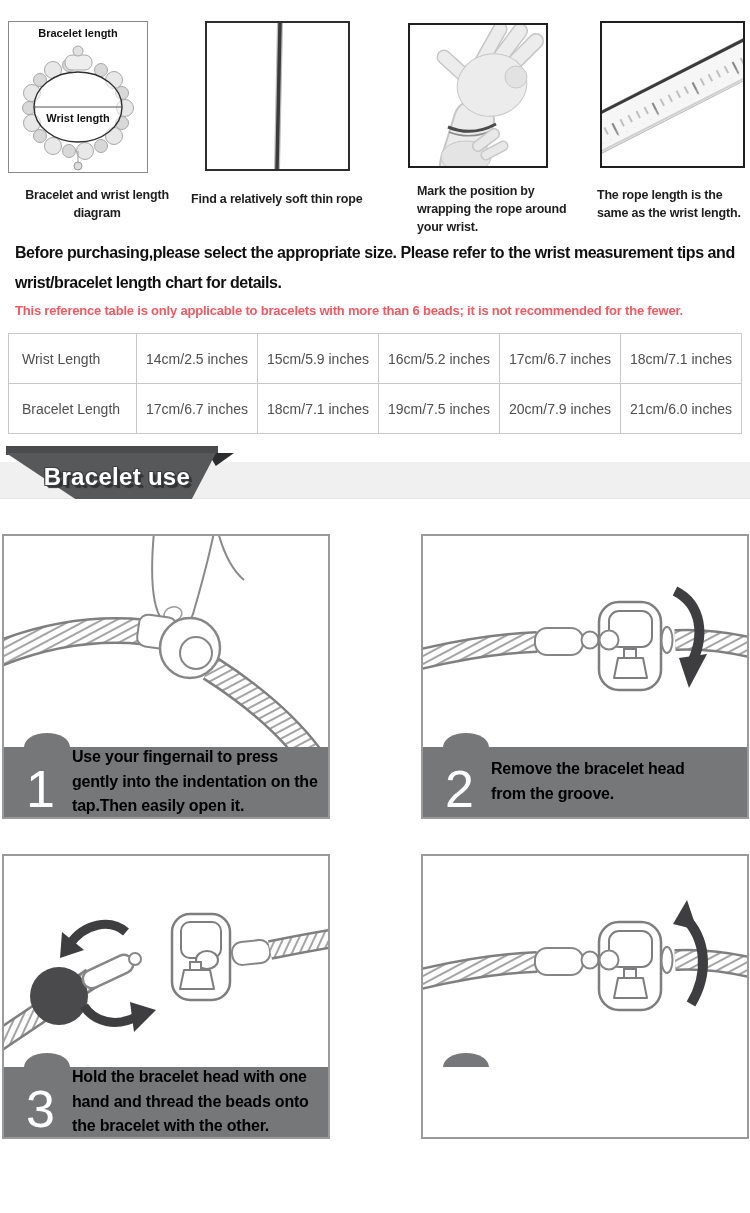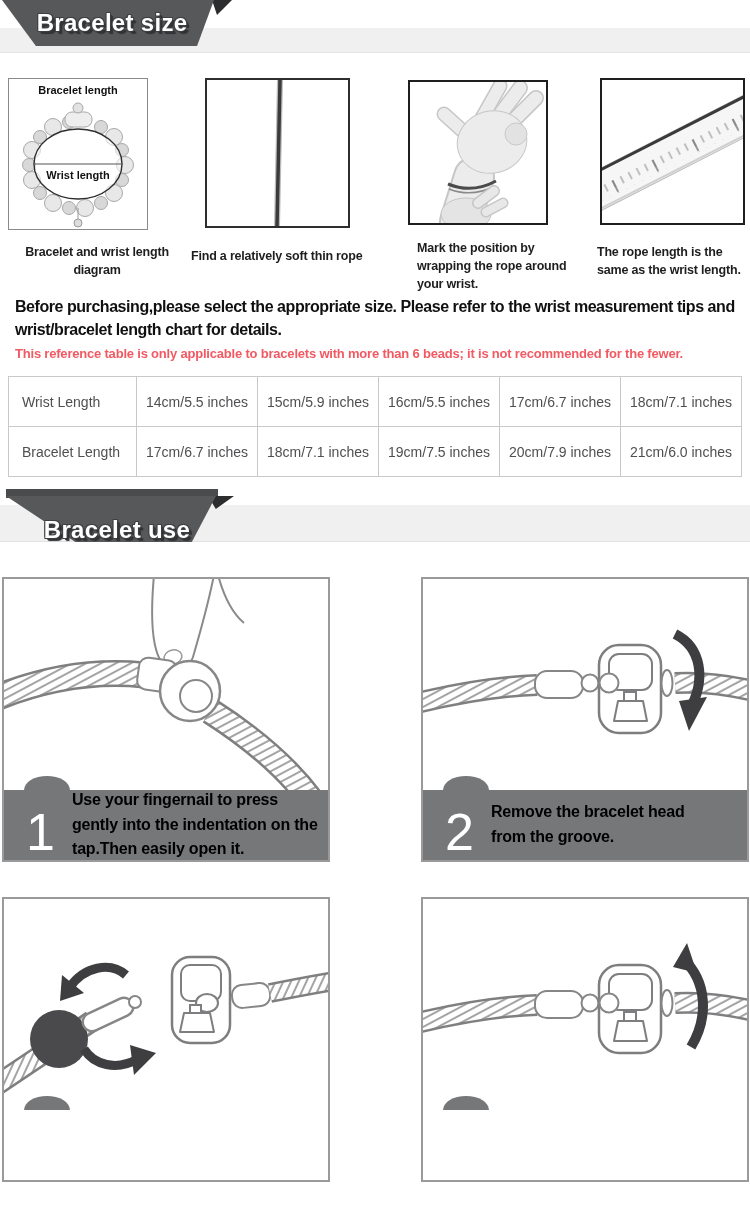--- a/index.html
+++ b/index.html
@@ -16,41 +16,41 @@
   .ribbon-fold{position:absolute;background:#2c2d2f;}
   .banner.size .ribbon-fold{left:212px;top:0;width:20px;height:15px;clip-path:polygon(0 0,100% 0,25% 100%);}
   .banner.use  .ribbon-fold{left:208px;top:7px;width:26px;height:13px;clip-path:polygon(0 0,100% 0,30% 100%);}
   .ribbon-bar{position:absolute;left:6px;top:0;width:212px;height:9px;background:#4a4b4d;}
   .ribbon-trap{position:absolute;background:#57585a;}
   .banner.size .ribbon-trap{left:2px;top:0;width:212px;height:46px;clip-path:polygon(0 0,100% 0,92% 100%,16% 100%);}
   .banner.use  .ribbon-trap{left:6px;top:7px;width:210px;height:46px;clip-path:polygon(0 0,100% 0,88.5% 100%,33% 100%);}
   .ribbon-label{position:absolute;color:#fff;font-weight:bold;font-size:24px;letter-spacing:.3px;text-align:center;
     text-shadow:-1px -1px 0 #3f4042,1px -1px 0 #3f4042,-1px 1px 0 #3f4042,2px 2px 0 #333436,3px 3px 1px #2f3032;}
   .banner.size .ribbon-label{left:22px;top:9px;width:180px;}
-  .banner.use  .ribbon-label{left:32px;top:27px;width:170px;text-align:center;}
+  .banner.use  .ribbon-label{left:32px;top:17px;width:170px;text-align:center;}
 
   
   .figs{position:relative;height:236px;}
   .fig-box{position:absolute;background:#fff;box-sizing:border-box;}
   .fig1{left:8px;top:21px;width:140px;height:152px;border:1px solid #8a8a8a;}
   .fig2{left:205px;top:21px;width:145px;height:150px;border:2px solid #2e2e2e;}
   .fig3{left:408px;top:23px;width:140px;height:145px;border:2px solid #1f1f1f;}
   .fig4{left:600px;top:21px;width:145px;height:147px;border:2px solid #1f1f1f;}
   .fig-cap{position:absolute;font-size:12.5px;font-weight:bold;color:#1e1e1e;letter-spacing:-.2px;line-height:1.45;}
   .cap1{left:22px;top:186px;width:150px;text-align:center;}
   .cap2{left:191px;top:190px;white-space:nowrap;}
   .cap3{left:403px;top:182px;width:158px;margin-left:14px;}
   .cap4{left:597px;top:186px;width:158px;}
   .fig-overlay{position:absolute;font-weight:bold;color:#111;font-size:11px;}
   .lbl-top{left:0;right:0;top:5px;text-align:center;}
   .lbl-mid{left:0;right:0;top:90px;text-align:center;}
 
   
   .headline{margin:2px 15px 0;width:722px;font-size:16px;font-weight:bold;color:#101010;
-            letter-spacing:-.45px;line-height:23px;}
+            letter-spacing:-.45px;line-height:30px;}
   .warning{margin:5px 15px 0;font-size:13px;font-weight:bold;color:#f15a63;letter-spacing:-.2px;white-space:nowrap;}
 
   
   table.size-table{margin:15px 8px 0;border-collapse:collapse;width:734px;table-layout:fixed;}
   .size-table td{border:1px solid #c9c9c9;height:49px;font-size:14px;color:#4f4f51;text-align:center;
                  padding:0 2px;background:#fff;}
   .size-table td.rowlabel{text-align:left;padding-left:13px;width:112px;}
 
   
   .steps{display:grid;grid-template-columns:328px 328px;column-gap:91px;row-gap:35px;padding:26px 0 0 2px;}
@@ -64,26 +64,20 @@
   .step-text{margin-left:68px;width:246px;font-size:16px;font-weight:bold;color:#000000;
              letter-spacing:-.2px;line-height:1.55;}
   .step-card.narrow .step-text{max-width:205px;}
   svg{display:block;}
 </style>
 </head>
 <body>
 
 <div class="page">
 
-  <div class="banner size">
-    <div class="strip-bg"></div>
-    <div class="ribbon-fold"></div>
-    <div class="ribbon-trap"></div>
-    <div class="ribbon-label">Bracelet size</div>
-  </div>
 
   <div class="figs">
 
     <div class="fig-box fig1">
       <svg width="138" height="150" viewBox="0 0 138 150">
         <g stroke="#a8a8a8" stroke-width="1">
           <circle cx="116" cy="86" r="8.5" fill="#e8e8e8"></circle>
             <circle cx="113" cy="101" r="6.5" fill="#d8d8d8"></circle>
           <circle cx="105" cy="114" r="8.5" fill="#e8e8e8"></circle>
             <circle cx="92" cy="124" r="6.5" fill="#d8d8d8"></circle>
@@ -171,23 +165,23 @@
     <div class="fig-cap cap4">The rope length is the same as the wrist length.</div>
   </div>
 
   <div class="headline">Before purchasing,please select the appropriate size. Please refer to the wrist measurement tips and wrist/bracelet length chart for details.</div>
   <div class="warning">This reference table is only applicable to bracelets with more than 6 beads; it is not recommended for the fewer.</div>
 
   <table class="size-table">
     <tbody>
       <tr>
         <td class="rowlabel">Wrist Length</td>
-        <td>14cm/5.5 inches</td>
+        <td>14cm/2.5 inches</td>
         <td>15cm/5.9 inches</td>
-        <td>16cm/5.5 inches</td>
+        <td>16cm/5.2 inches</td>
         <td>17cm/6.7 inches</td>
         <td>18cm/7.1 inches</td>
       </tr>
       <tr>
         <td class="rowlabel">Bracelet Length</td>
         <td>17cm/6.7 inches</td>
         <td>18cm/7.1 inches</td>
         <td>19cm/7.5 inches</td>
         <td>20cm/7.9 inches</td>
         <td>21cm/6.0 inches</td>
@@ -288,20 +282,23 @@
           <rect x="177" y="66" width="40" height="36" rx="9" fill="none" stroke="#7e7e80" stroke-width="2"></rect>
           <ellipse cx="203" cy="104" rx="11" ry="9" fill="#ffffff" stroke="#7e7e80" stroke-width="2"></ellipse>
           <rect x="186" y="106" width="11" height="8" fill="#ffffff" stroke="#7e7e80" stroke-width="2"></rect>
           <polygon points="180,114 206,114 210,133 176,133" fill="#ffffff" stroke="#7e7e80" stroke-width="2" stroke-linejoin="round"></polygon>
           <rect x="228" y="85" width="38" height="23" rx="10" fill="#ffffff" stroke="#868686" stroke-width="2" transform="rotate(-6 247 96)"></rect>
           <path d="M 266 94 Q 295 88 330 82" fill="none" stroke="#7f7f81" stroke-width="20"></path>
           <path d="M 266 94 Q 295 88 330 82" fill="none" stroke="url(#h3)" stroke-width="15"></path>
         </svg>
       </div>
       <div class="step-bump"></div>
+      <div class="step-band">
+        <div class="step-text">Hold the bracelet head with one hand and thread the beads onto the bracelet with the other.</div>
+      </div>
       <div class="step-num">3</div>
     </div>
 
     <div class="step-card narrow">
       <div class="step-art">
         <svg width="324" height="213" viewBox="0 0 324 213">
           <defs>
             <pattern id="h4" width="7" height="7" patternUnits="userSpaceOnUse" patternTransform="rotate(62)">
               <rect width="7" height="7" fill="#ffffff"></rect>
                 <line x1="1" y1="0" x2="1" y2="7" stroke="#8d8d8d" stroke-width="1.6"></line>

